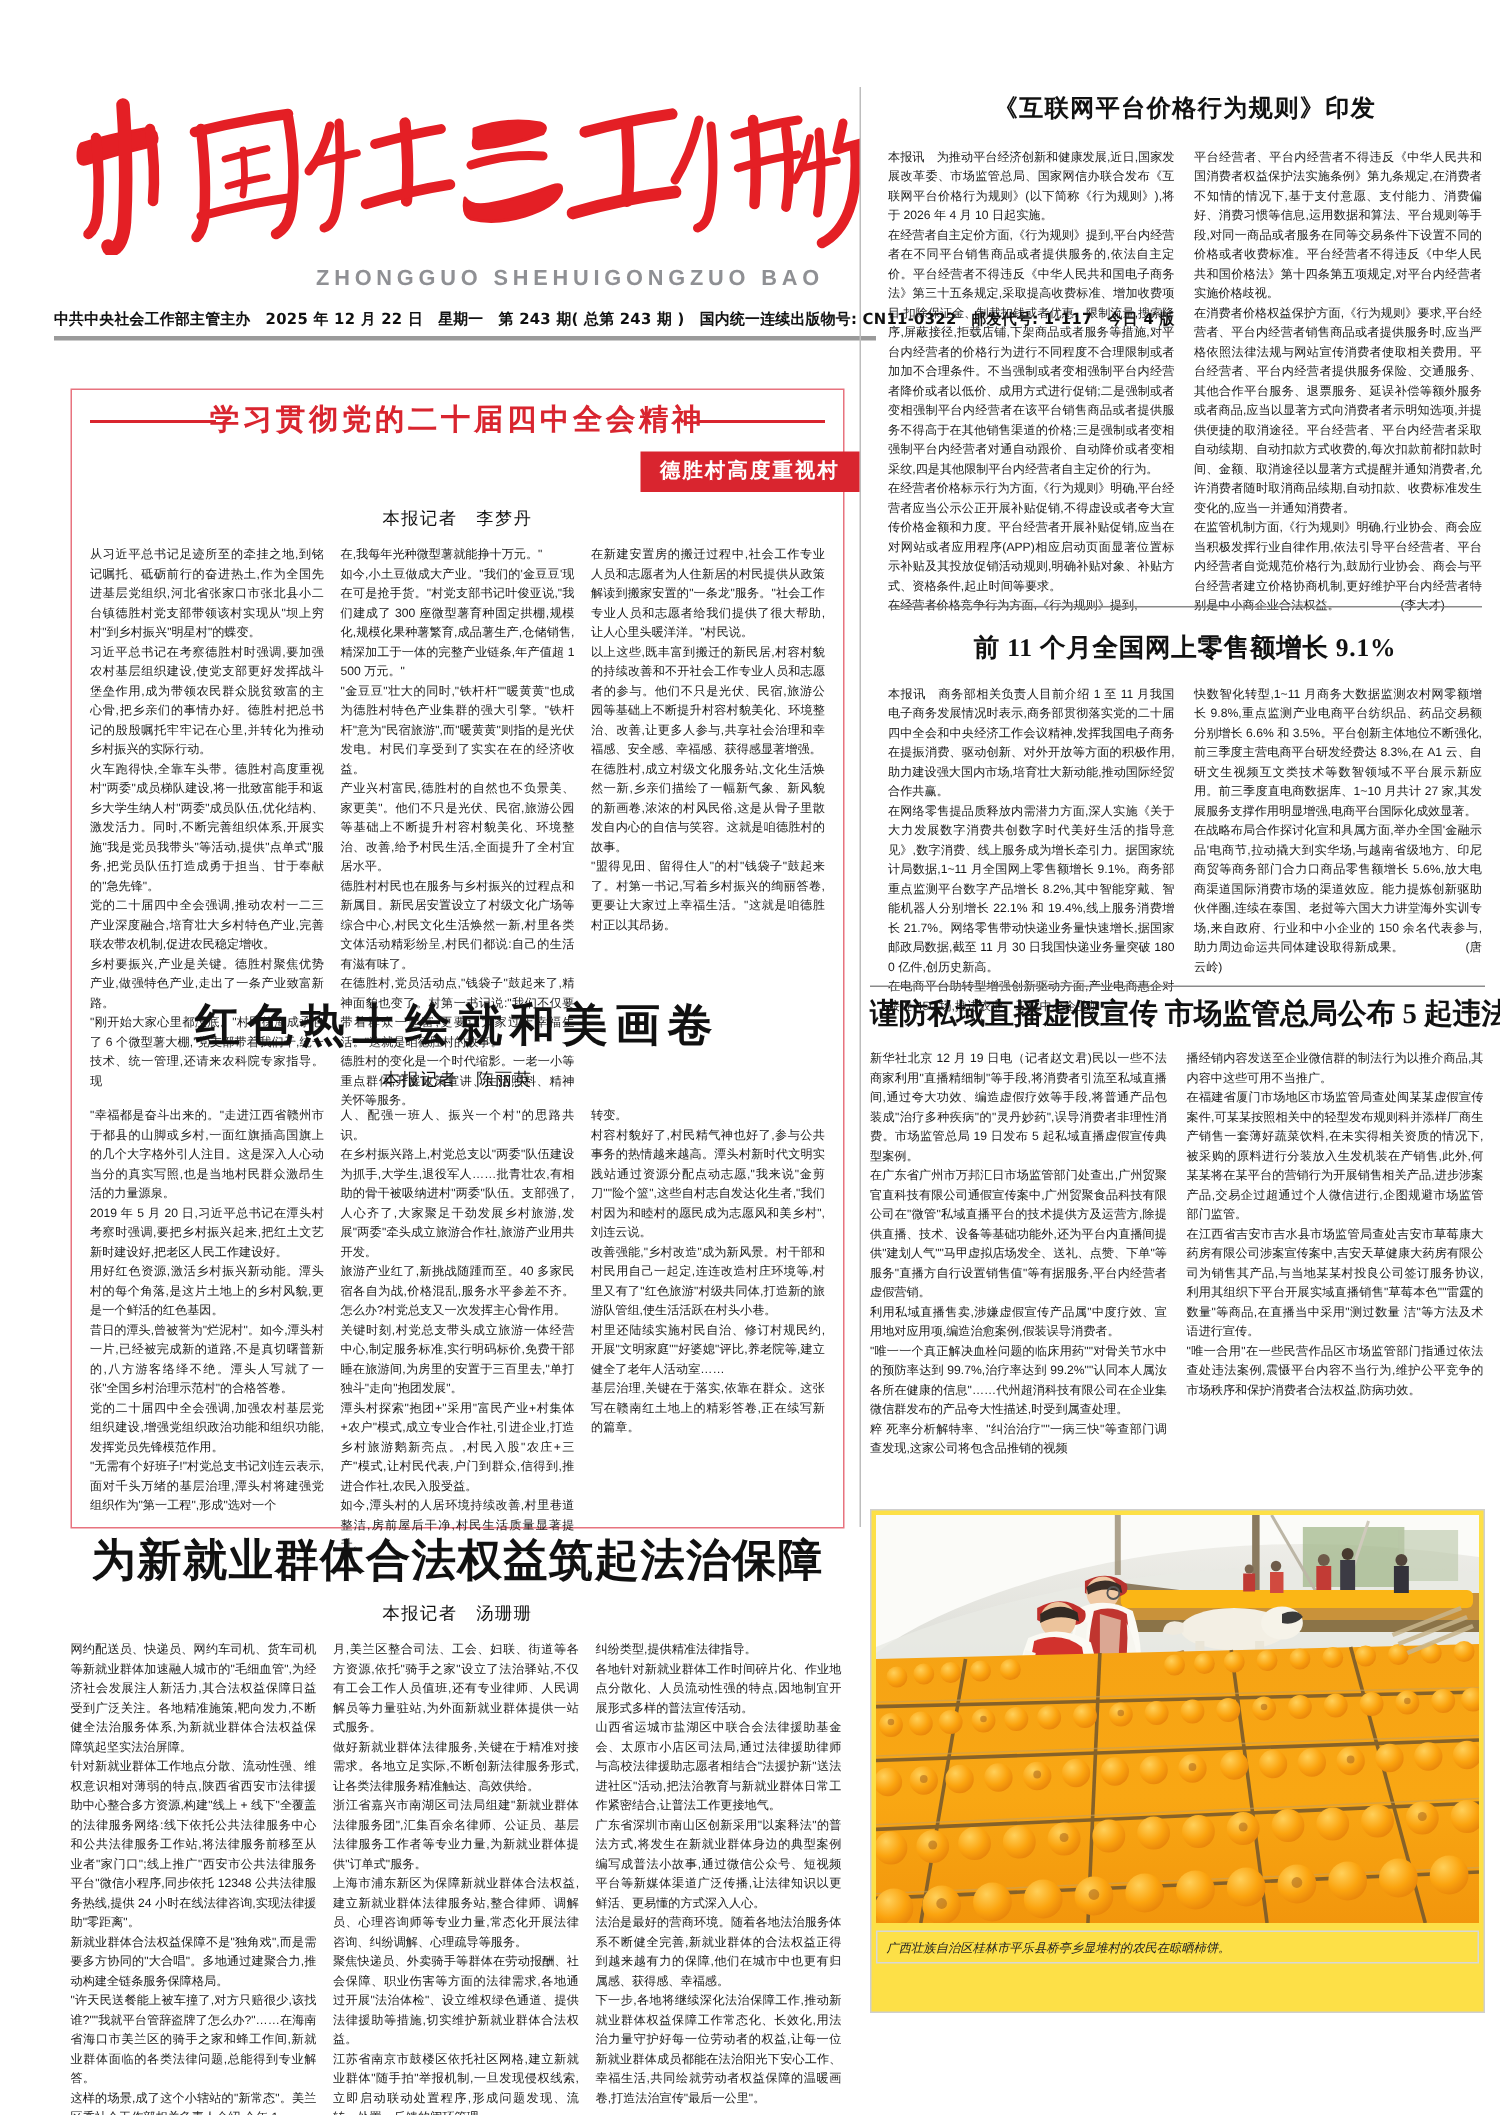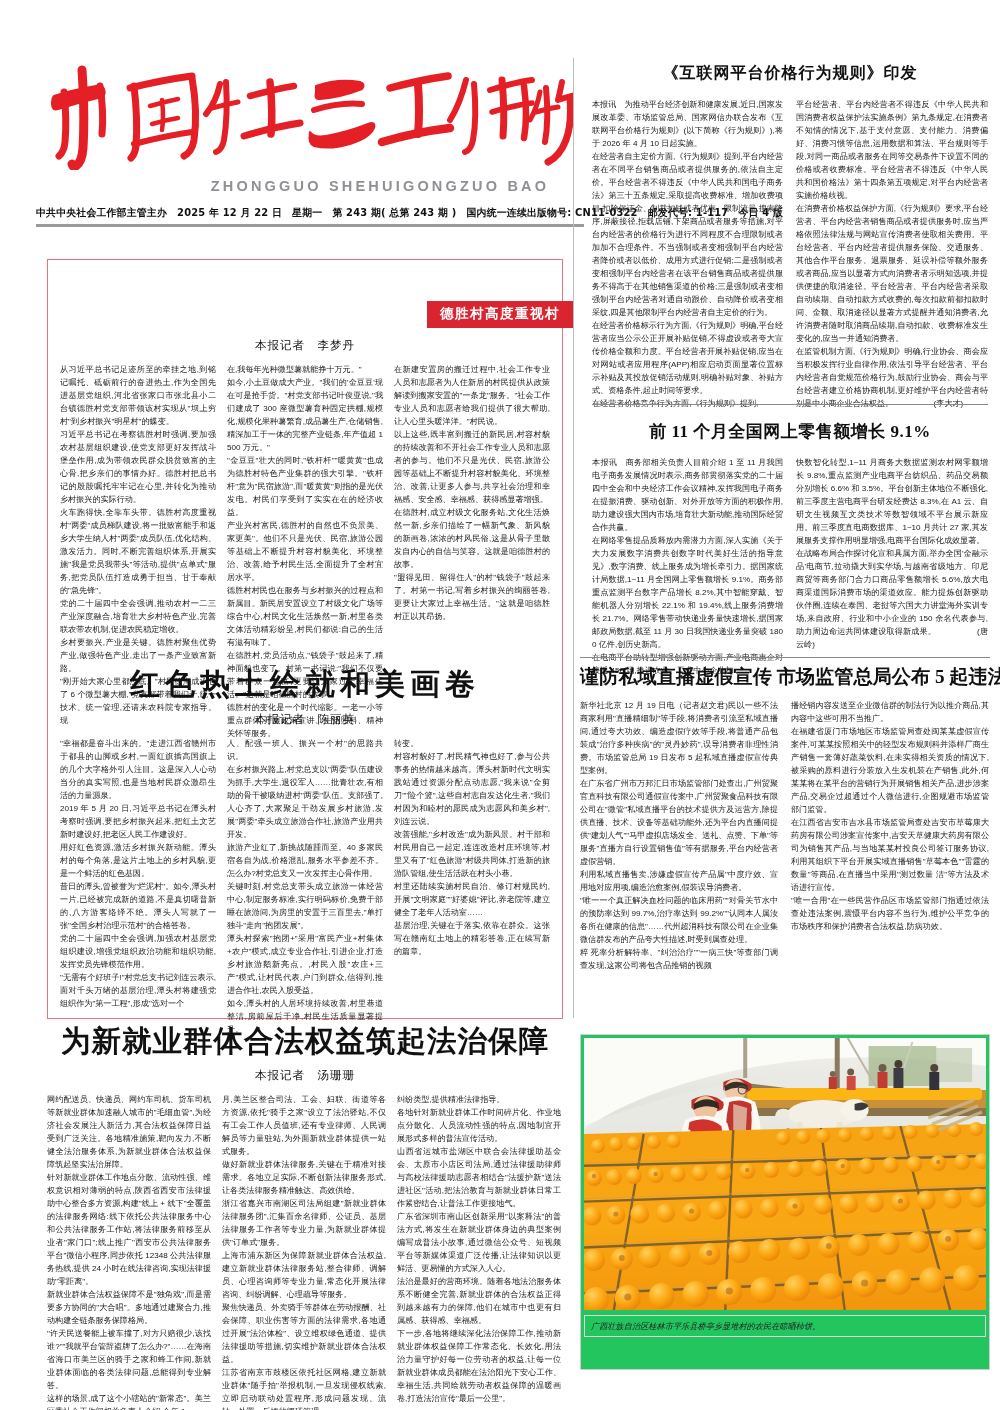--- a/index.html
+++ b/index.html
@@ -93,22 +93,22 @@
   .art-l2{position:absolute;left:60px;top:664px;width:490px;}
   .art-l2 .hl{font-size:30px;letter-spacing:5px;line-height:40px;}
 
   
   .art-bl{position:absolute;left:47px;top:1022px;width:516px;}
   .art-bl .hl{font-size:29.5px;letter-spacing:1px;line-height:38px;
     font-family:"Liberation Serif","DejaVu Serif",serif;font-weight:bold;
     white-space:nowrap;}
 
   
-  .photo-box{position:absolute;left:580px;top:1034px;width:410px;height:336px;
-    border:1px solid #cfcfcf;box-sizing:border-box;background:#22c55e;padding:3px;}
+  .photo-box{position:absolute;left:580px;top:1006px;width:410px;height:336px;
+    border:1px solid #cfcfcf;box-sizing:border-box;background:#fde047;padding:3px;}
   .photo{position:relative;width:100%;height:272px;overflow:hidden;background:#dfe4e2;}
   .photo svg{display:block;width:100%;height:100%;}
   .photo-cap{
     margin-top:5px;border:1px solid #d7d7d7;padding:4px 6px;
     font-family:"DejaVu Sans","Liberation Sans",sans-serif;
     font-size:8.2px;line-height:12px;color:#222;font-style:italic;
   }
 
   .vrule{position:absolute;width:1px;background:#bdbdbd;}
 </style>
@@ -207,20 +207,25 @@
 粹 死率分析解特率、"纠治治疗""一病三快"等查部门调查发现,这家公司将包含品推销的视频</div>
       <div class="body-col" style="width:198px;white-space:pre-line;">播经销内容发送至企业微信群的制法行为以推介商品,其内容中这些可用不当推广。
 在福建省厦门市场地区市场监管局查处闽某某虚假宣传案件,可某某按照相关中的轻型发布规则科并添样厂商生产销售一套薄好蔬菜饮料,在未实得相关资质的情况下,被采购的原料进行分装放入生发机装在产销售,此外,何某某将在某平台的营销行为开展销售相关产品,进步涉案产品,交易企过超通过个人微信进行,企图规避市场监管部门监管。
 在江西省吉安市吉水县市场监管局查处吉安市草莓康大药房有限公司涉案宣传案中,吉安天草健康大药房有限公司为销售其产品,与当地某某村投良公司签订服务协议,利用其组织下平台开展实域直播销售"草莓本色""雷霆的数量"等商品,在直播当中采用"测过数量 洁"等方法及术语进行宣传。
 "唯一合用"在一些民营作品区市场监管部门指通过依法查处违法案例,震慑平台内容不当行为,维护公平竞争的市场秩序和保护消费者合法权益,防病功效。</div>
     </div>
   </div>
 
   <div class="redbox"></div>
 
+  <div class="kicker-wrap">
+    <div class="kicker-line l"></div>
+    <div class="kicker-line r"></div>
+    <div class="kicker-text">学习贯彻党的二十届四中全会精神</div>
+  </div>
   <div class="tagbox">德胜村高度重视村</div>
 
   <div class="art-l1">
     <p class="byline" style="margin-top:8px;">本报记者　李梦丹</p>
     <div style="display:flex;gap:11px;margin-top:10px;">
       <div class="body-col" style="width:156px;white-space:pre-line;">从习近平总书记足迹所至的牵挂之地,到铭记嘱托、砥砺前行的奋进热土,作为全国先进基层党组织,河北省张家口市张北县小二台镇德胜村党支部带领该村实现从"坝上穷村"到乡村振兴"明星村"的蝶变。
 习近平总书记在考察德胜村时强调,要加强农村基层组织建设,使党支部更好发挥战斗堡垒作用,成为带领农民群众脱贫致富的主心骨,把乡亲们的事情办好。德胜村把总书记的殷殷嘱托牢牢记在心里,并转化为推动乡村振兴的实际行动。
 火车跑得快,全靠车头带。德胜村高度重视村"两委"成员梯队建设,将一批致富能手和返乡大学生纳人村"两委"成员队伍,优化结构、激发活力。同时,不断完善组织体系,开展实施"我是党员我带头"等活动,提供"点单式"服务,把党员队伍打造成勇于担当、甘于奉献的"急先锋"。
 党的二十届四中全会强调,推动农村一二三产业深度融合,培育壮大乡村特色产业,完善联农带农机制,促进农民稳定增收。
 乡村要振兴,产业是关键。德胜村聚焦优势产业,做强特色产业,走出了一条产业致富新路。

